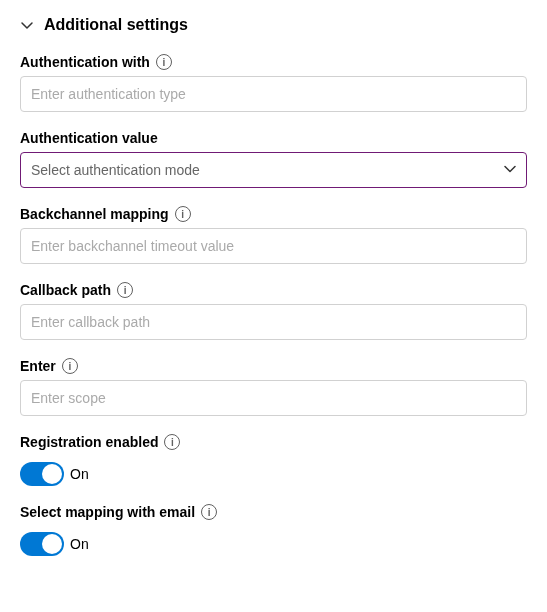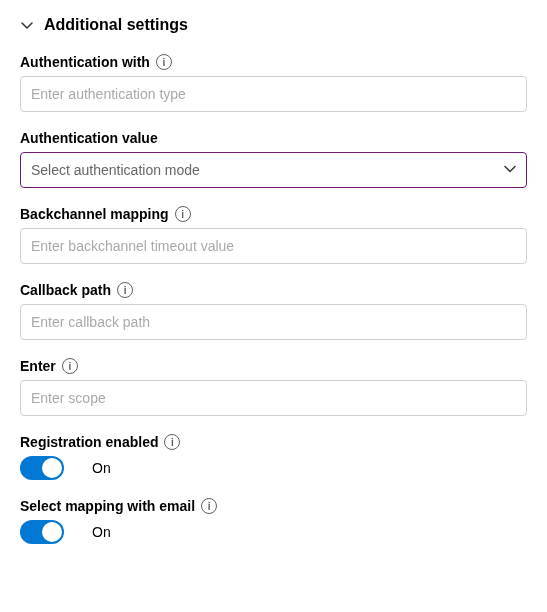--- a/index.html
+++ b/index.html
@@ -113,22 +113,22 @@
       right: 10px;
       top: 50%;
       transform: translateY(-50%);
       pointer-events: none;
       color: #333333;
     }
 
     .toggle-group {
       display: flex;
       align-items: center;
-      gap: 28px;
-      margin-top: 0;
+      gap: 6px;
+      margin-top: 12px;
     }
 
     .toggle-track {
       width: 44px;
       height: 24px;
       border-radius: 12px;
       background: #0078d4;
       position: relative;
       cursor: pointer;
       flex-shrink: 0;

